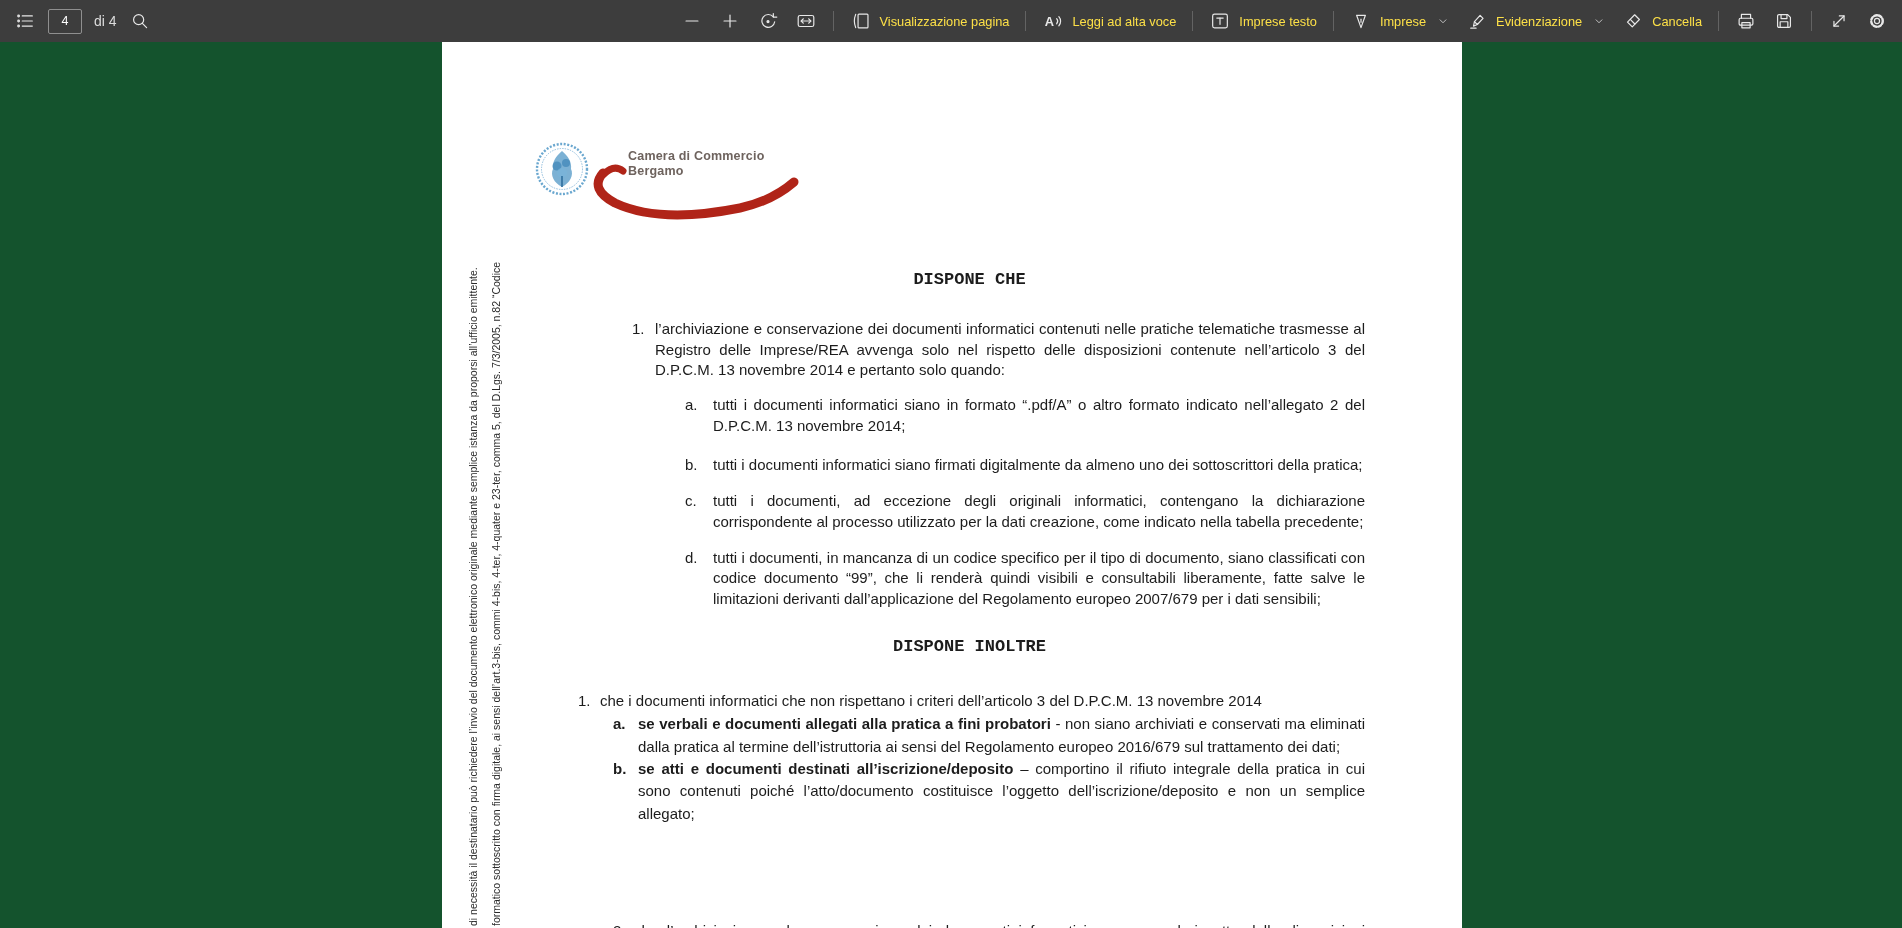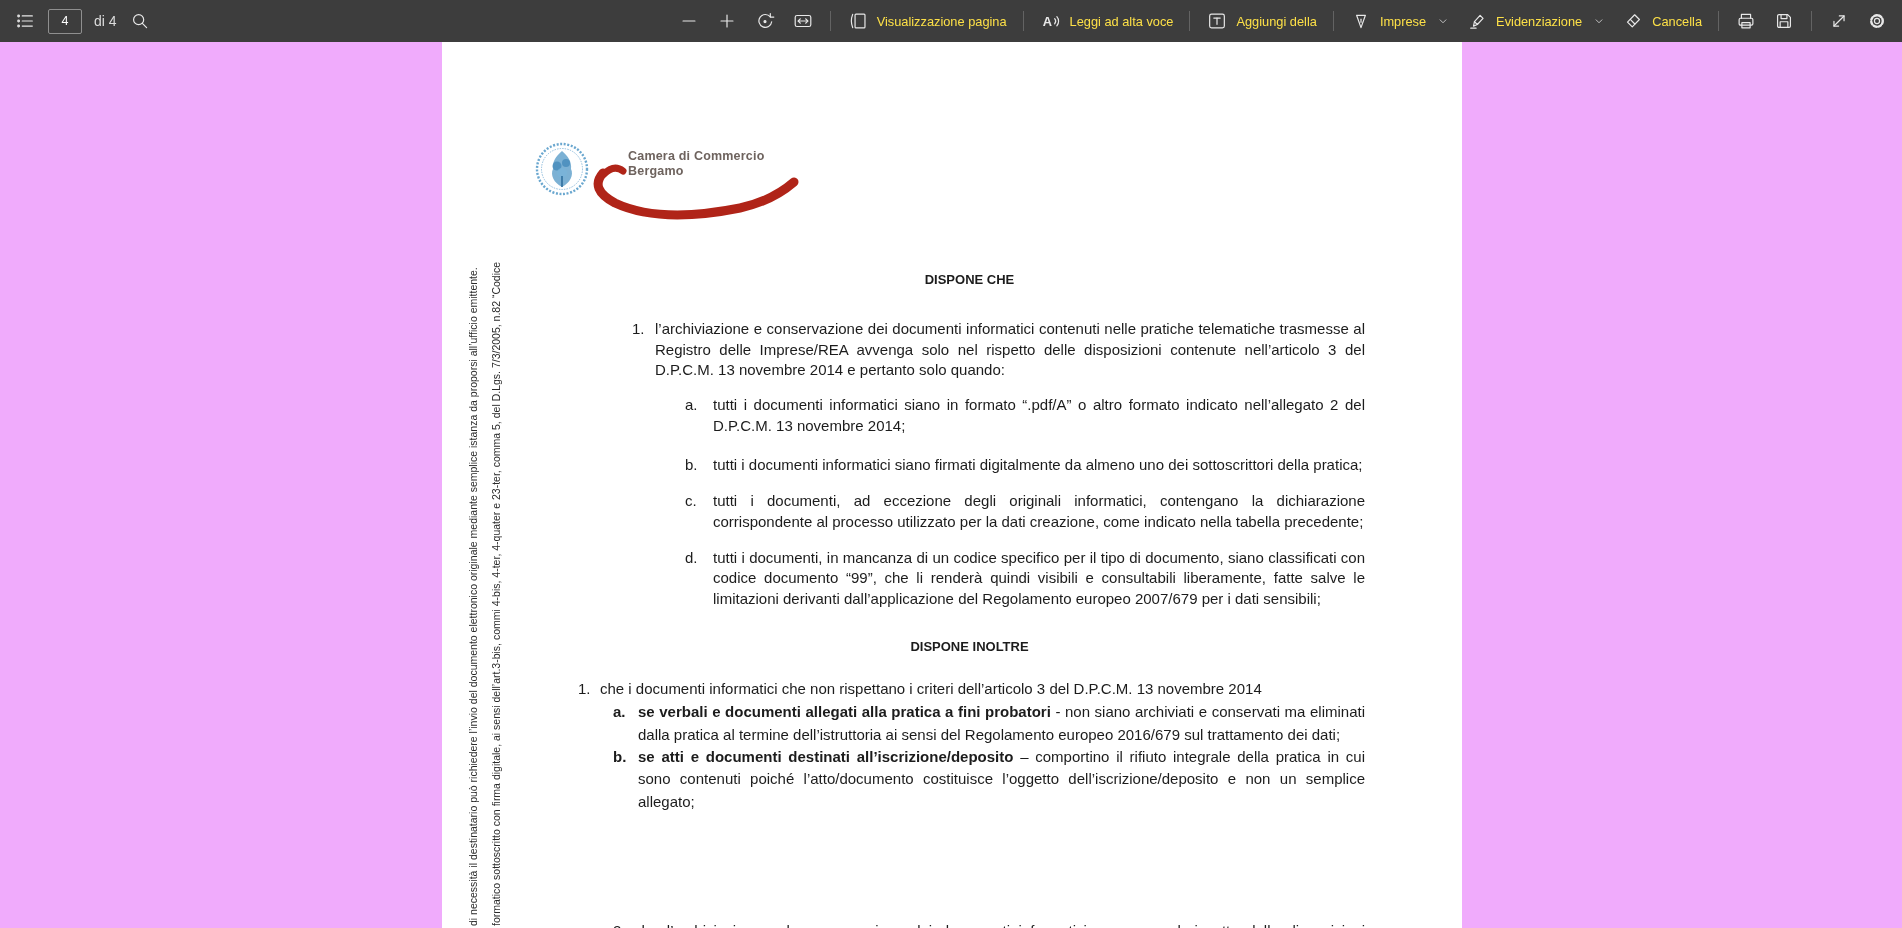--- a/index.html
+++ b/index.html
@@ -17,40 +17,40 @@
   .ticon path, .ticon line, .ticon rect, .ticon circle, .ticon polyline, .ticon polygon
     { fill:none; stroke:#e8e8e8; stroke-width:1.3; stroke-linecap:round; stroke-linejoin:round; }
   .sep { width:1px; height:20px; background:#636363; }
   .page-input { width:34px; height:25px; background:#3d3d3d; border:1px solid #8f8f8f;
     border-radius:2px; color:#ffffff; font-size:12.5px; text-align:center;
     font-family:"Liberation Sans", sans-serif; }
   .page-total { font-size:14px; color:#dcdcdc; }
   .chev { width:14px; height:14px; margin-left:2px; }
 
   
-  .viewer { position:absolute; left:0; top:42px; width:1902px; height:886px; background:#f0abfc; }
+  .viewer { position:absolute; left:0; top:42px; width:1902px; height:886px; background:#14532d; }
   .page { position:absolute; left:442px; top:0; width:1020px; height:886px;
     background:#ffffff; overflow:hidden; color:#1c1c1c; }
 
   
   .seal { position:absolute; left:93px; top:100px; width:54px; height:54px; }
   .swoosh { position:absolute; left:146px; top:120px; width:214px; height:60px; }
   .logo-text { position:absolute; left:186px; top:107px; font-size:12.5px; font-weight:bold;
     color:#6e635e; line-height:15px; letter-spacing:.2px; }
 
   
   .side-note { position:absolute; left:20px; top:884px; width:700px;
     transform:rotate(-90deg); transform-origin:left top;
     font-size:10.5px; line-height:23px; color:#2a2a2a; white-space:nowrap; }
 
   
   .content { position:absolute; left:132px; top:228px; width:791px; }
-  .heading { text-align:center; font-weight:bold; font-size:13px; line-height:20px; }
+  .heading { text-align:center; font-weight:bold; font-size:17px; line-height:20px;font-family:Liberation Mono, monospace; }
   .h1 { margin-bottom:29px; }
-  .h2 { margin-bottom:21px; }
+  .h2 { margin-bottom:33px; }
   .body-txt { font-size:15px; line-height:20.7px; text-align:justify; }
   .li { position:relative; }
   .marker { position:absolute; left:0; top:0; font-size:15px; line-height:20.7px; }
   .l1-intro { margin-left:58px; margin-bottom:14px; }
   .l1-intro .txt { padding-left:23px; }
   .l1-sub { margin-left:111px; }
   .l1-sub .txt { padding-left:28px; }
   .mb-a { margin-bottom:18px; } .mb-b { margin-bottom:16px; }
   .mb-c { margin-bottom:15px; } .mb-d { margin-bottom:27px; }
   .list2 { font-size:15px; line-height:22.4px; }
@@ -126,21 +126,21 @@
     </div>
 
     <div class="sep"></div>
 
     <div class="tb-btn">
       <svg class="ticon" viewBox="0 0 24 24">
         <rect x="4" y="4.5" width="16" height="15" rx="2"></rect>
         <line x1="8.5" y1="8.8" x2="15.5" y2="8.8"></line>
           <line x1="12" y1="8.8" x2="12" y2="15.6"></line>
       </svg>
-      <span class="tb-label">Aggiungi della</span>
+      <span class="tb-label">Imprese testo</span>
     </div>
 
     <div class="sep"></div>
 
     <div class="tb-btn">
       <svg class="ticon" viewBox="0 0 24 24">
         <path d="M7.2 5.8 h9.6 L12 19.2 Z"></path>
           <line x1="12" y1="10" x2="12" y2="13.4"></line>
       </svg>
       <span class="tb-label">Imprese</span>

